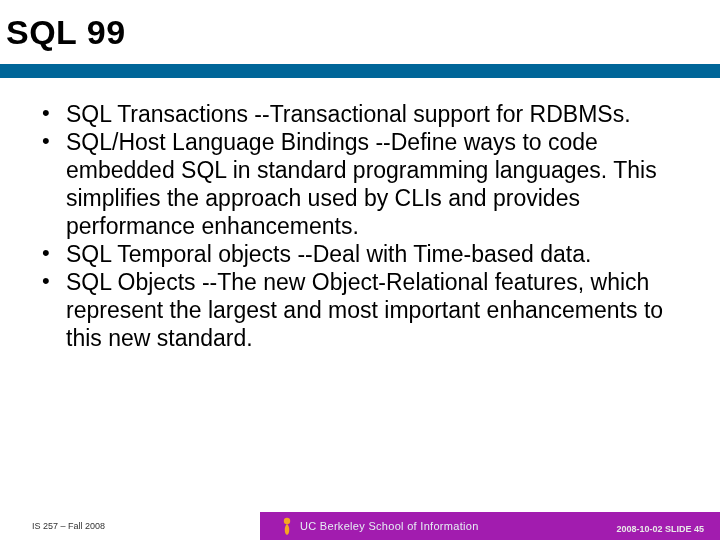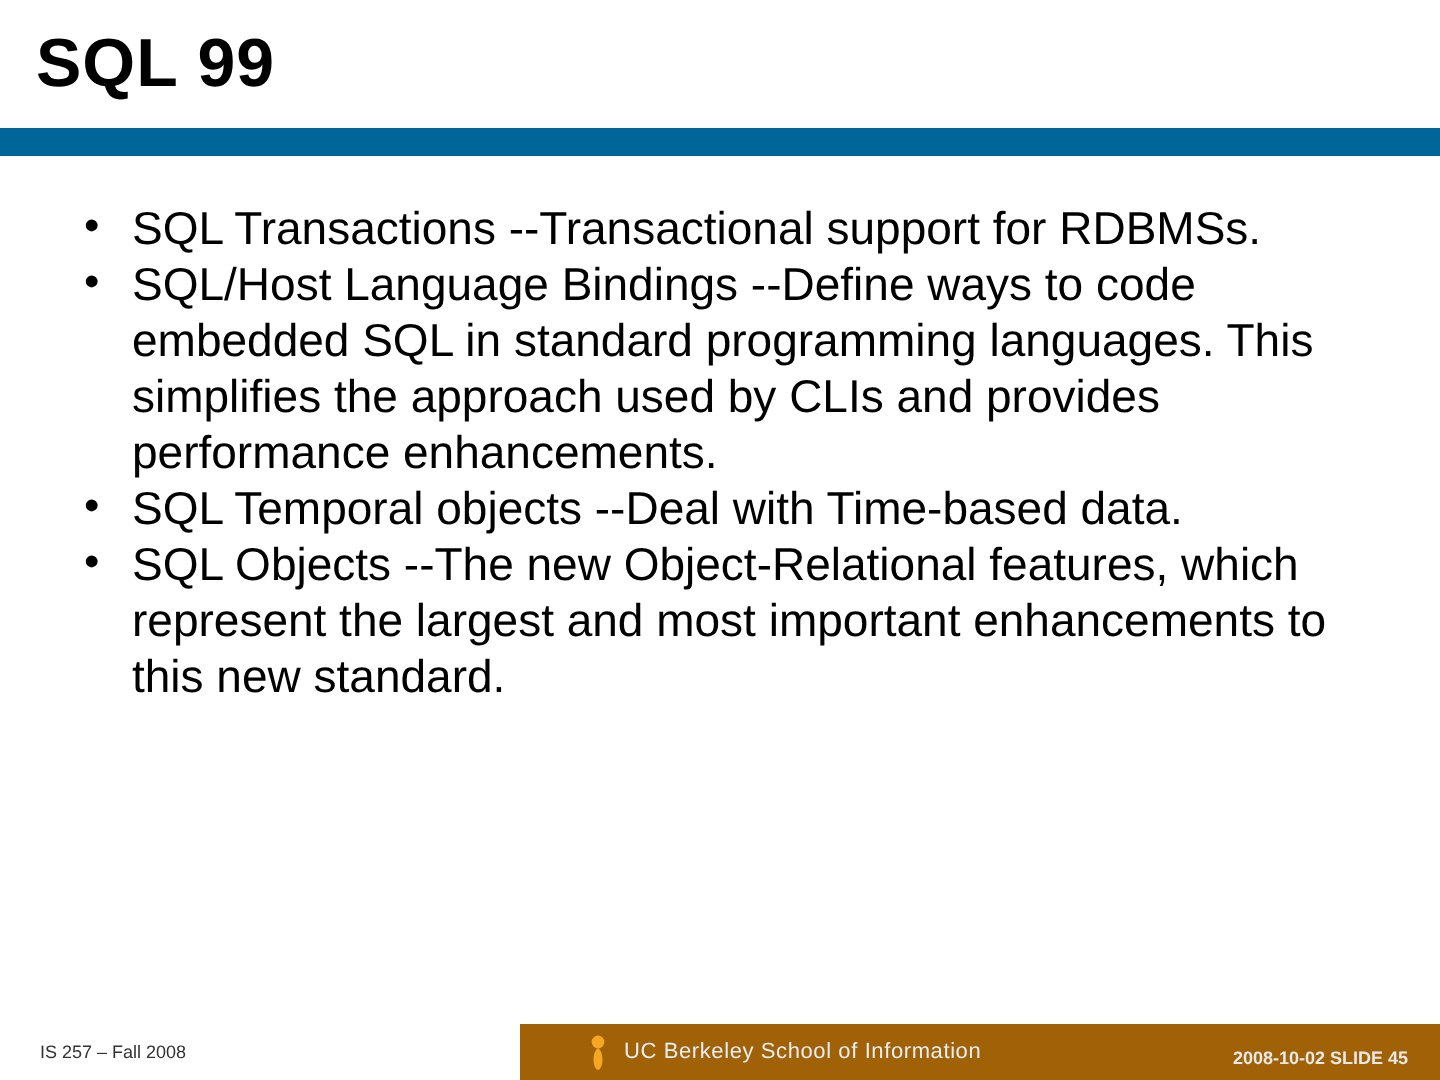--- a/index.html
+++ b/index.html
@@ -10,21 +10,21 @@
     background: #ffffff;
     position: relative;
     overflow: hidden;
   }
   .title-bar {
     width: 100%;
     height: 64px;
     background: #ffffff;
     display: flex;
     align-items: center;
-    padding-left: 18px;
+    padding-left: 6px;
   }
   .title-bar h1 {
     font-size: 34px;
     font-weight: bold;
     color: #000;
     letter-spacing: 0.5px;
   }
   .blue-band {
     width: 100%;
     height: 14px;
@@ -55,33 +55,33 @@
     position: absolute;
     bottom: 0;
     left: 0;
     width: 100%;
     height: 28px;
     display: flex;
     align-items: center;
   }
   .footer-left {
     flex: 0 0 auto;
-    padding-left: 20px;
+    padding-left: 32px;
     font-size: 9px;
     color: #333;
     width: 260px;
   }
   .footer-mid {
     flex: 1;
     height: 100%;
-    background: #a16207;
+    background: #a21caf;
     display: flex;
     align-items: center;
     justify-content: flex-start;
-    padding-left: 32px;
+    padding-left: 20px;
     color: #e8e8e8;
     font-size: 11px;
     position: relative;
   }
   .footer-mid .logo {
     width: 14px;
     height: 20px;
     margin-right: 6px;
     display: inline-flex;
     align-items: center;

